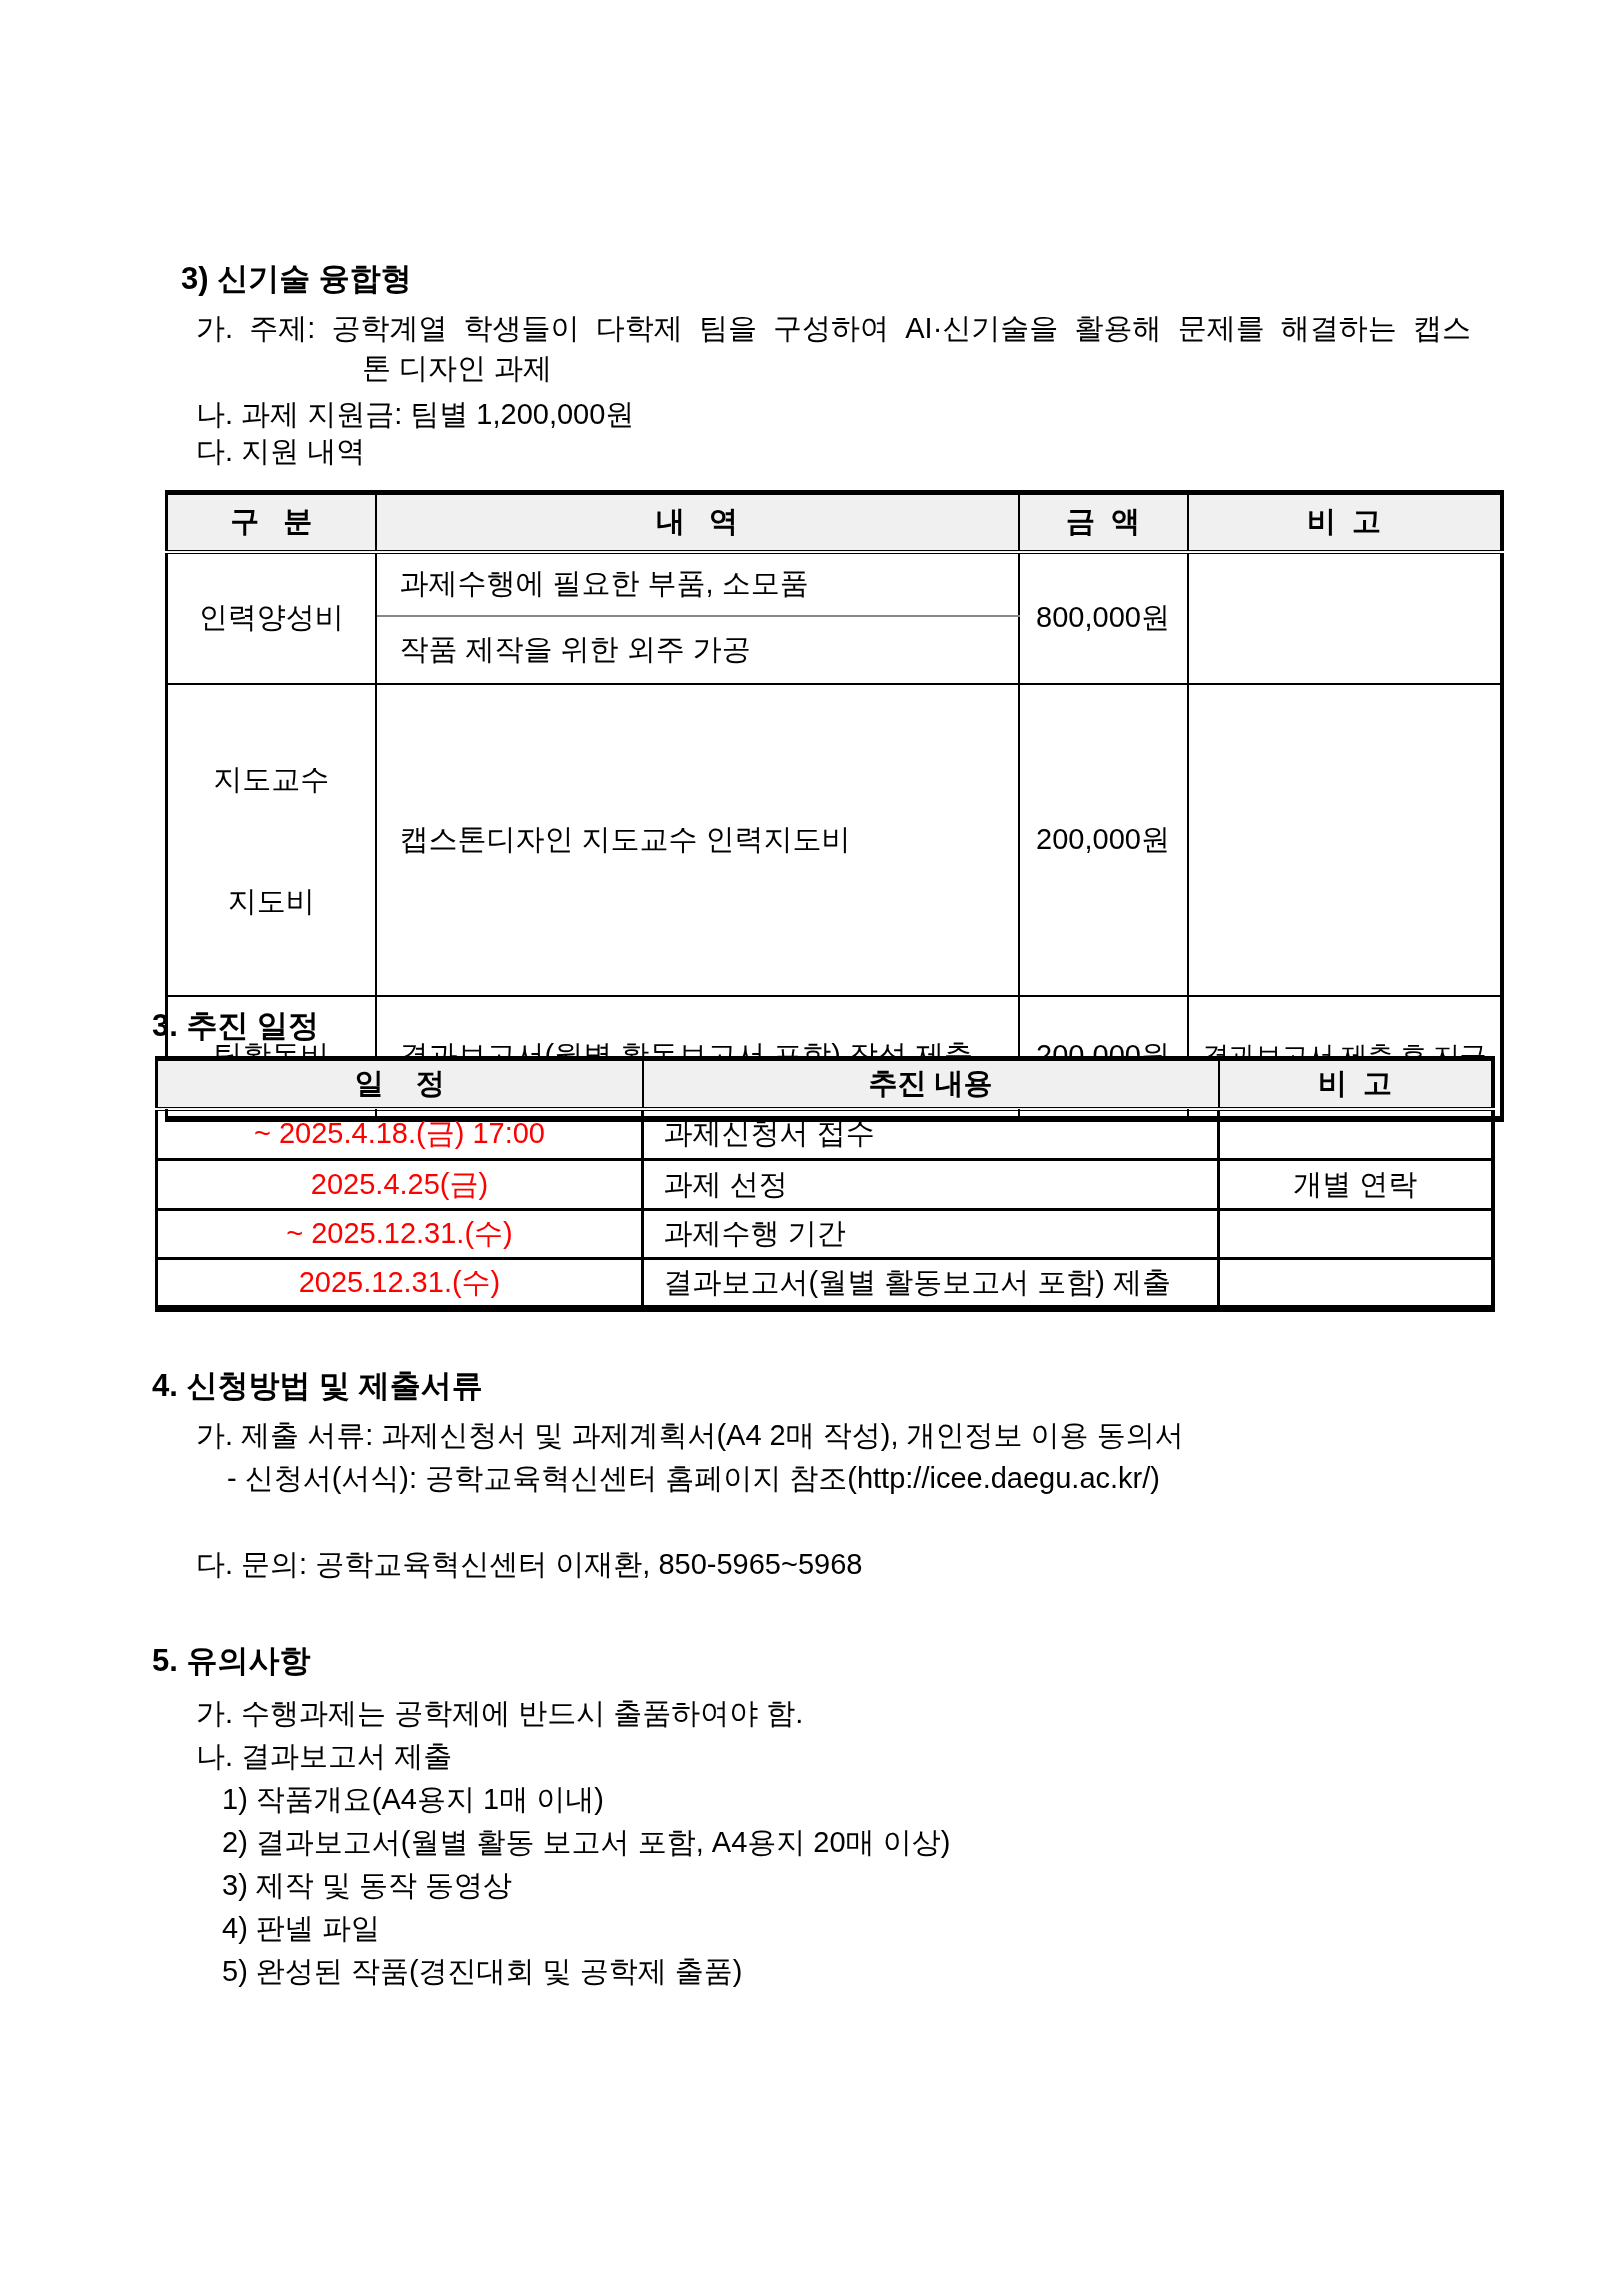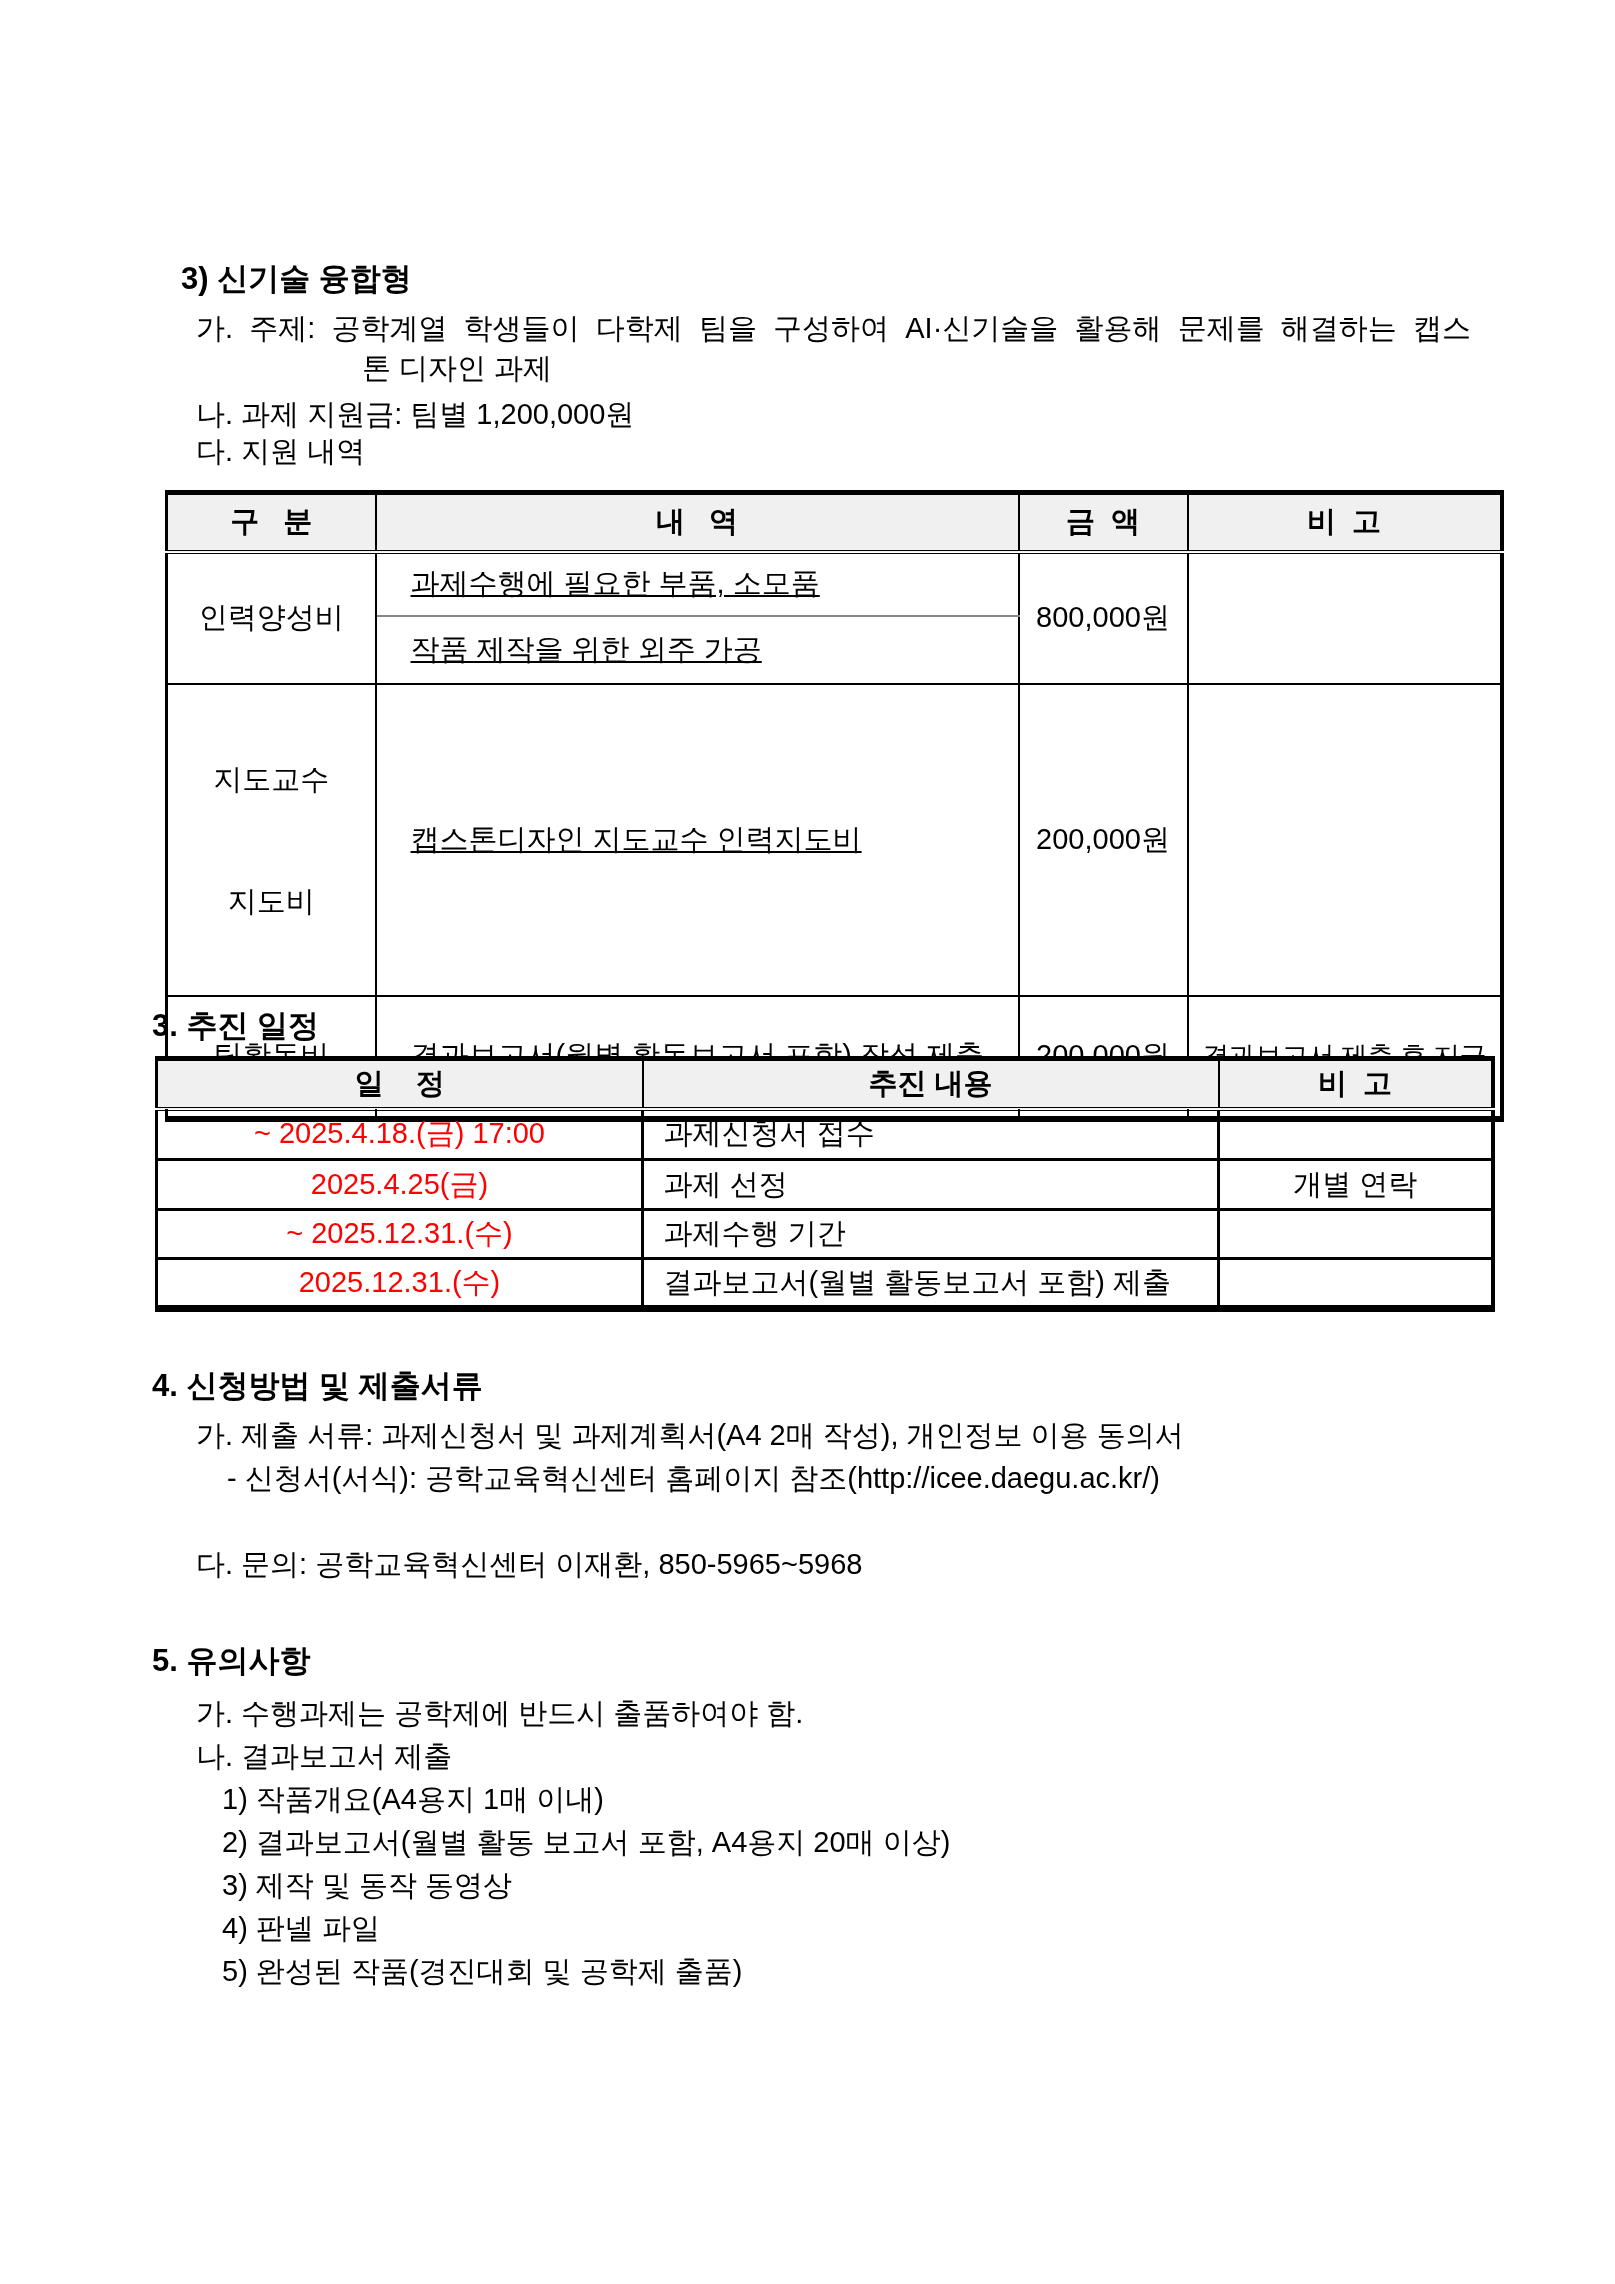--- a/index.html
+++ b/index.html
@@ -47,21 +47,21 @@
     background:var(--header_gray,#f0f0f0);
     font-weight:bold;
     border-bottom:4.6px double #000;
   }
   
   #support-table{left:165px;top:490px;width:1336px;
     border-top:5.9px solid #000;border-bottom:6.5px solid #000;
     border-left:3.3px solid #000;border-right:4.6px solid #000;}
   #support-table td{border:2px solid #000;}
   #support-table th{border-left:2px solid #000;border-right:2px solid #000;}
-  #support-table .detail{text-align:left;padding-left:34px;text-decoration:underline;}
+  #support-table .detail{text-align:left;padding-left:23px;}
   #support-table .divider{border-bottom:2px solid #888;}
   #support-table .note-tight{font-size:27px;letter-spacing:-0.7px;padding:0 2.6px;}
   .cat-2line div{line-height:56px;}
   
   #schedule-table{left:155px;top:1056px;width:1336px;
     border-top:5.9px solid #000;border-bottom:7.2px solid #000;
     border-left:3.3px solid #000;border-right:4.6px solid #000;}
   #schedule-table td{border:3.3px solid #000;}
   #schedule-table th{border-left:2.6px solid #000;border-right:2.6px solid #000;}
   #schedule-table .content{text-align:left;padding-left:19.6px;}

